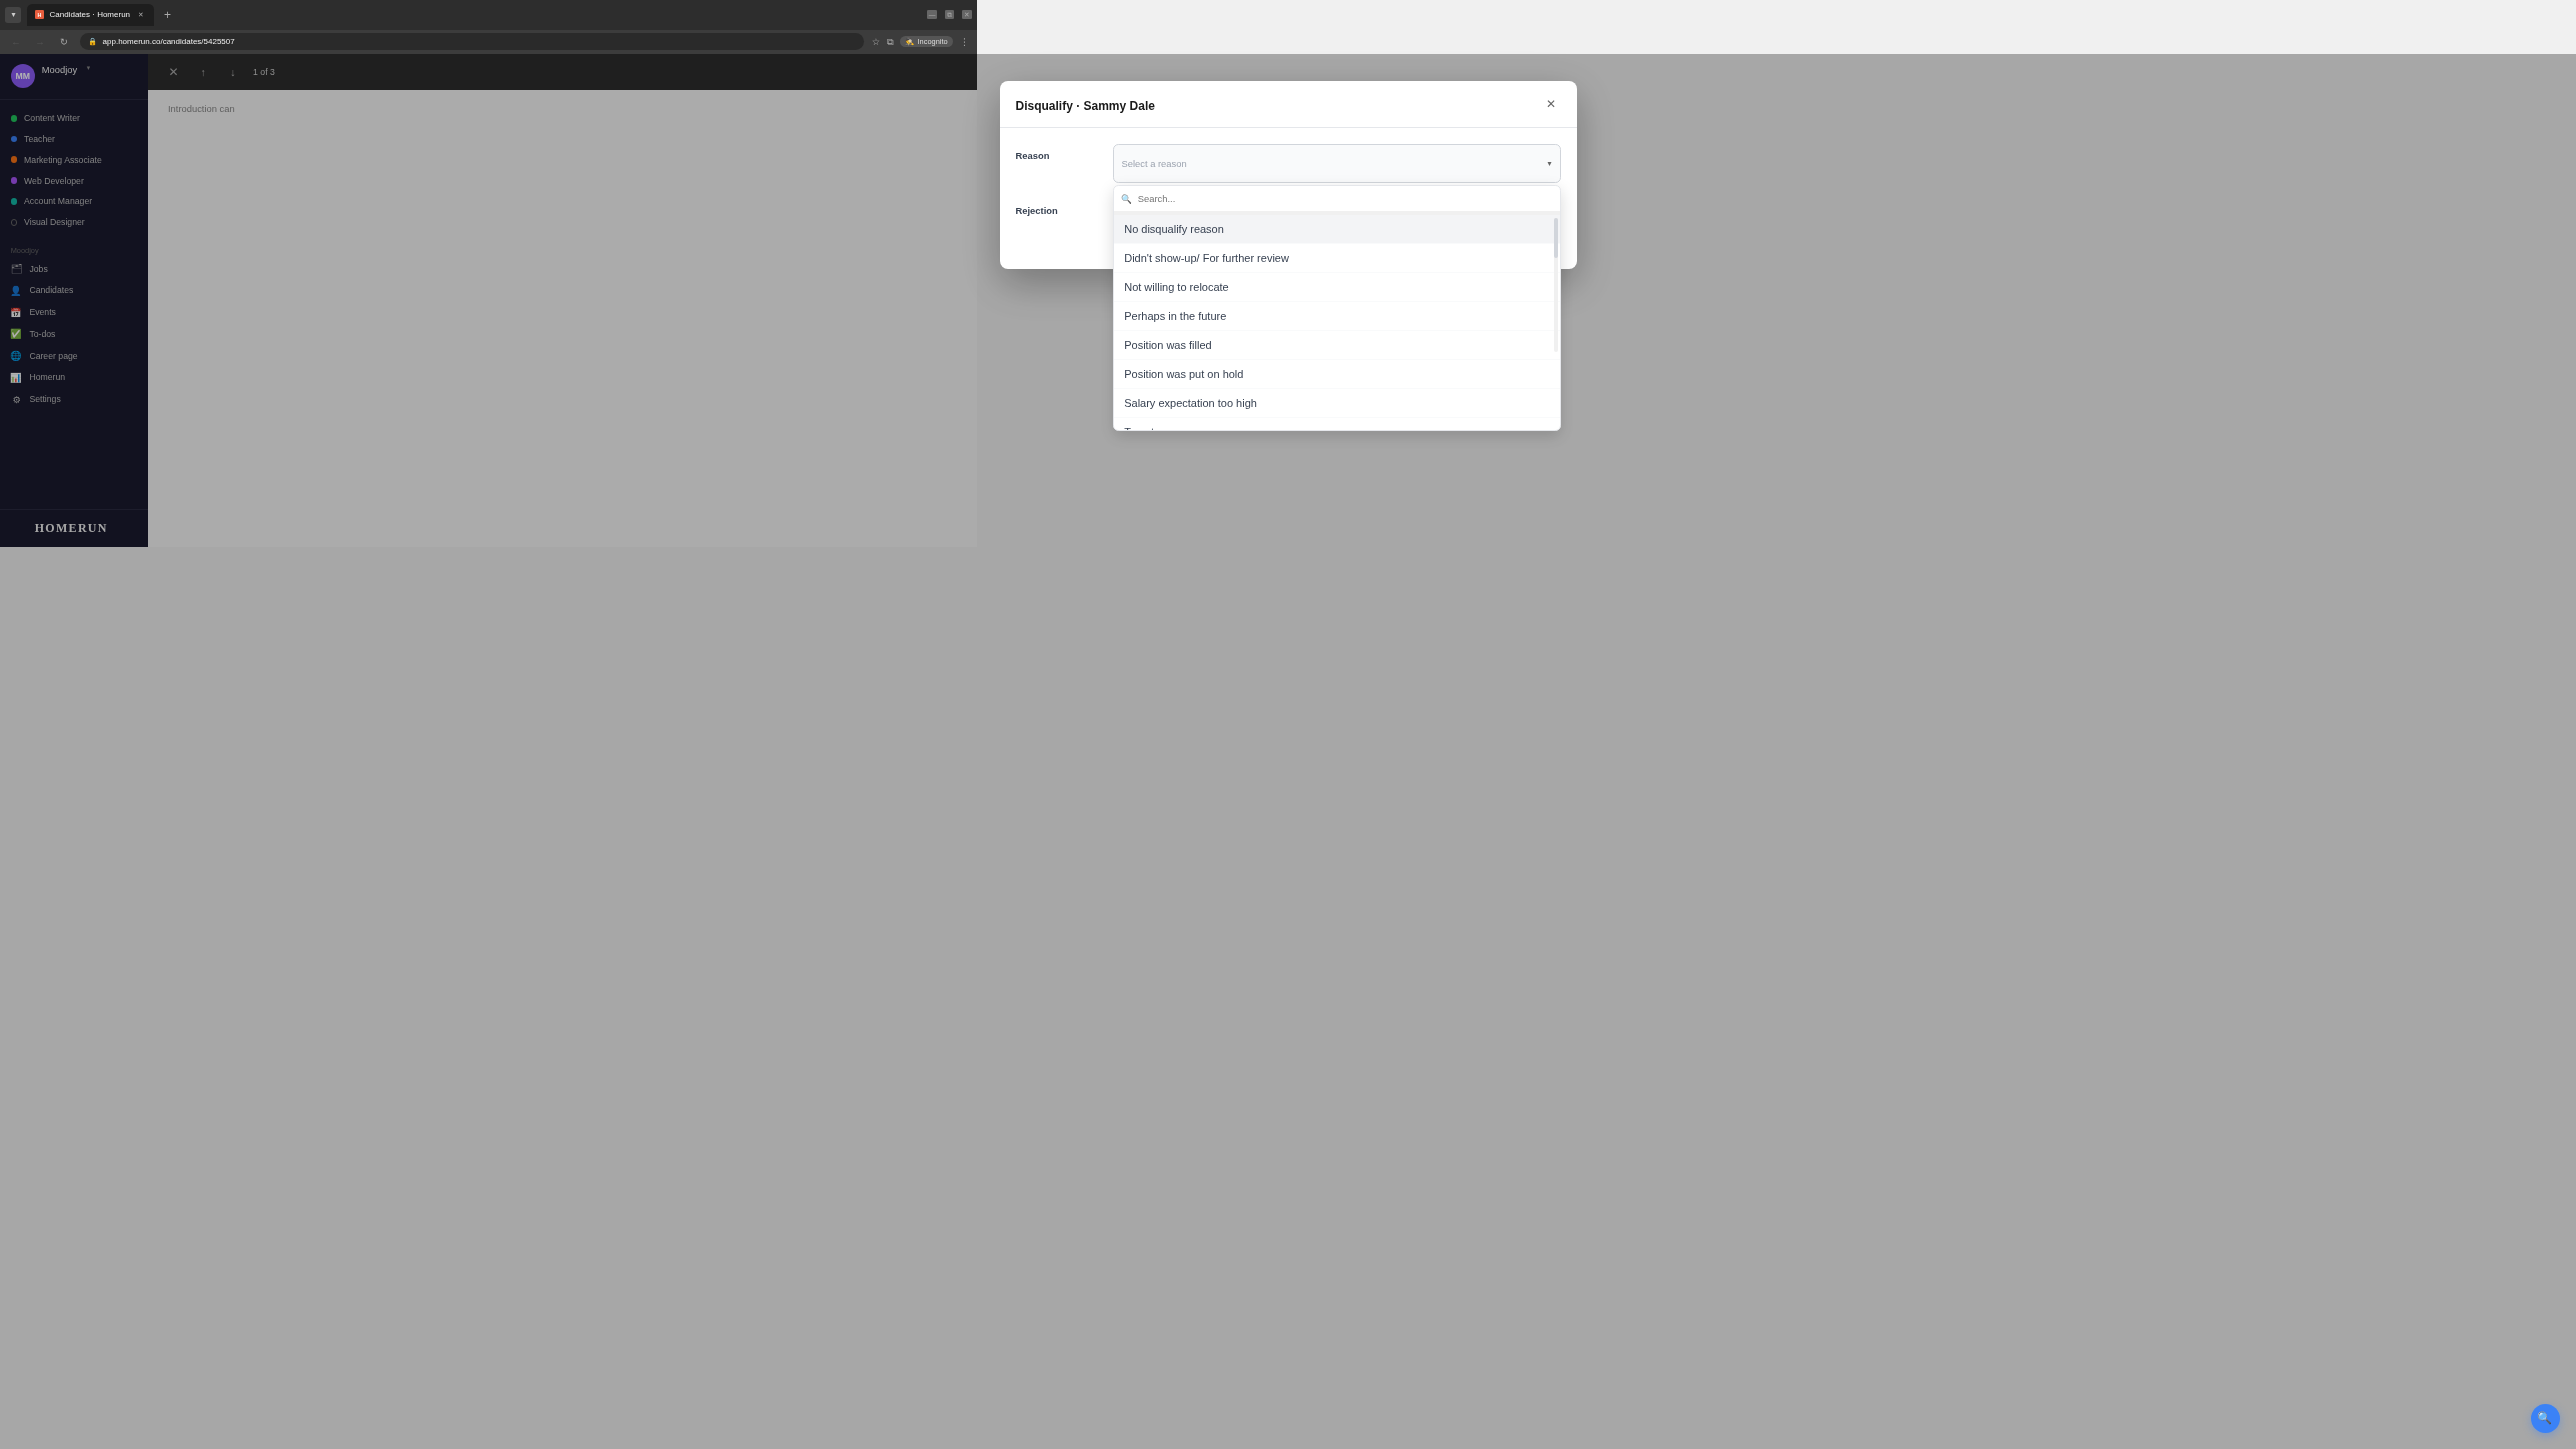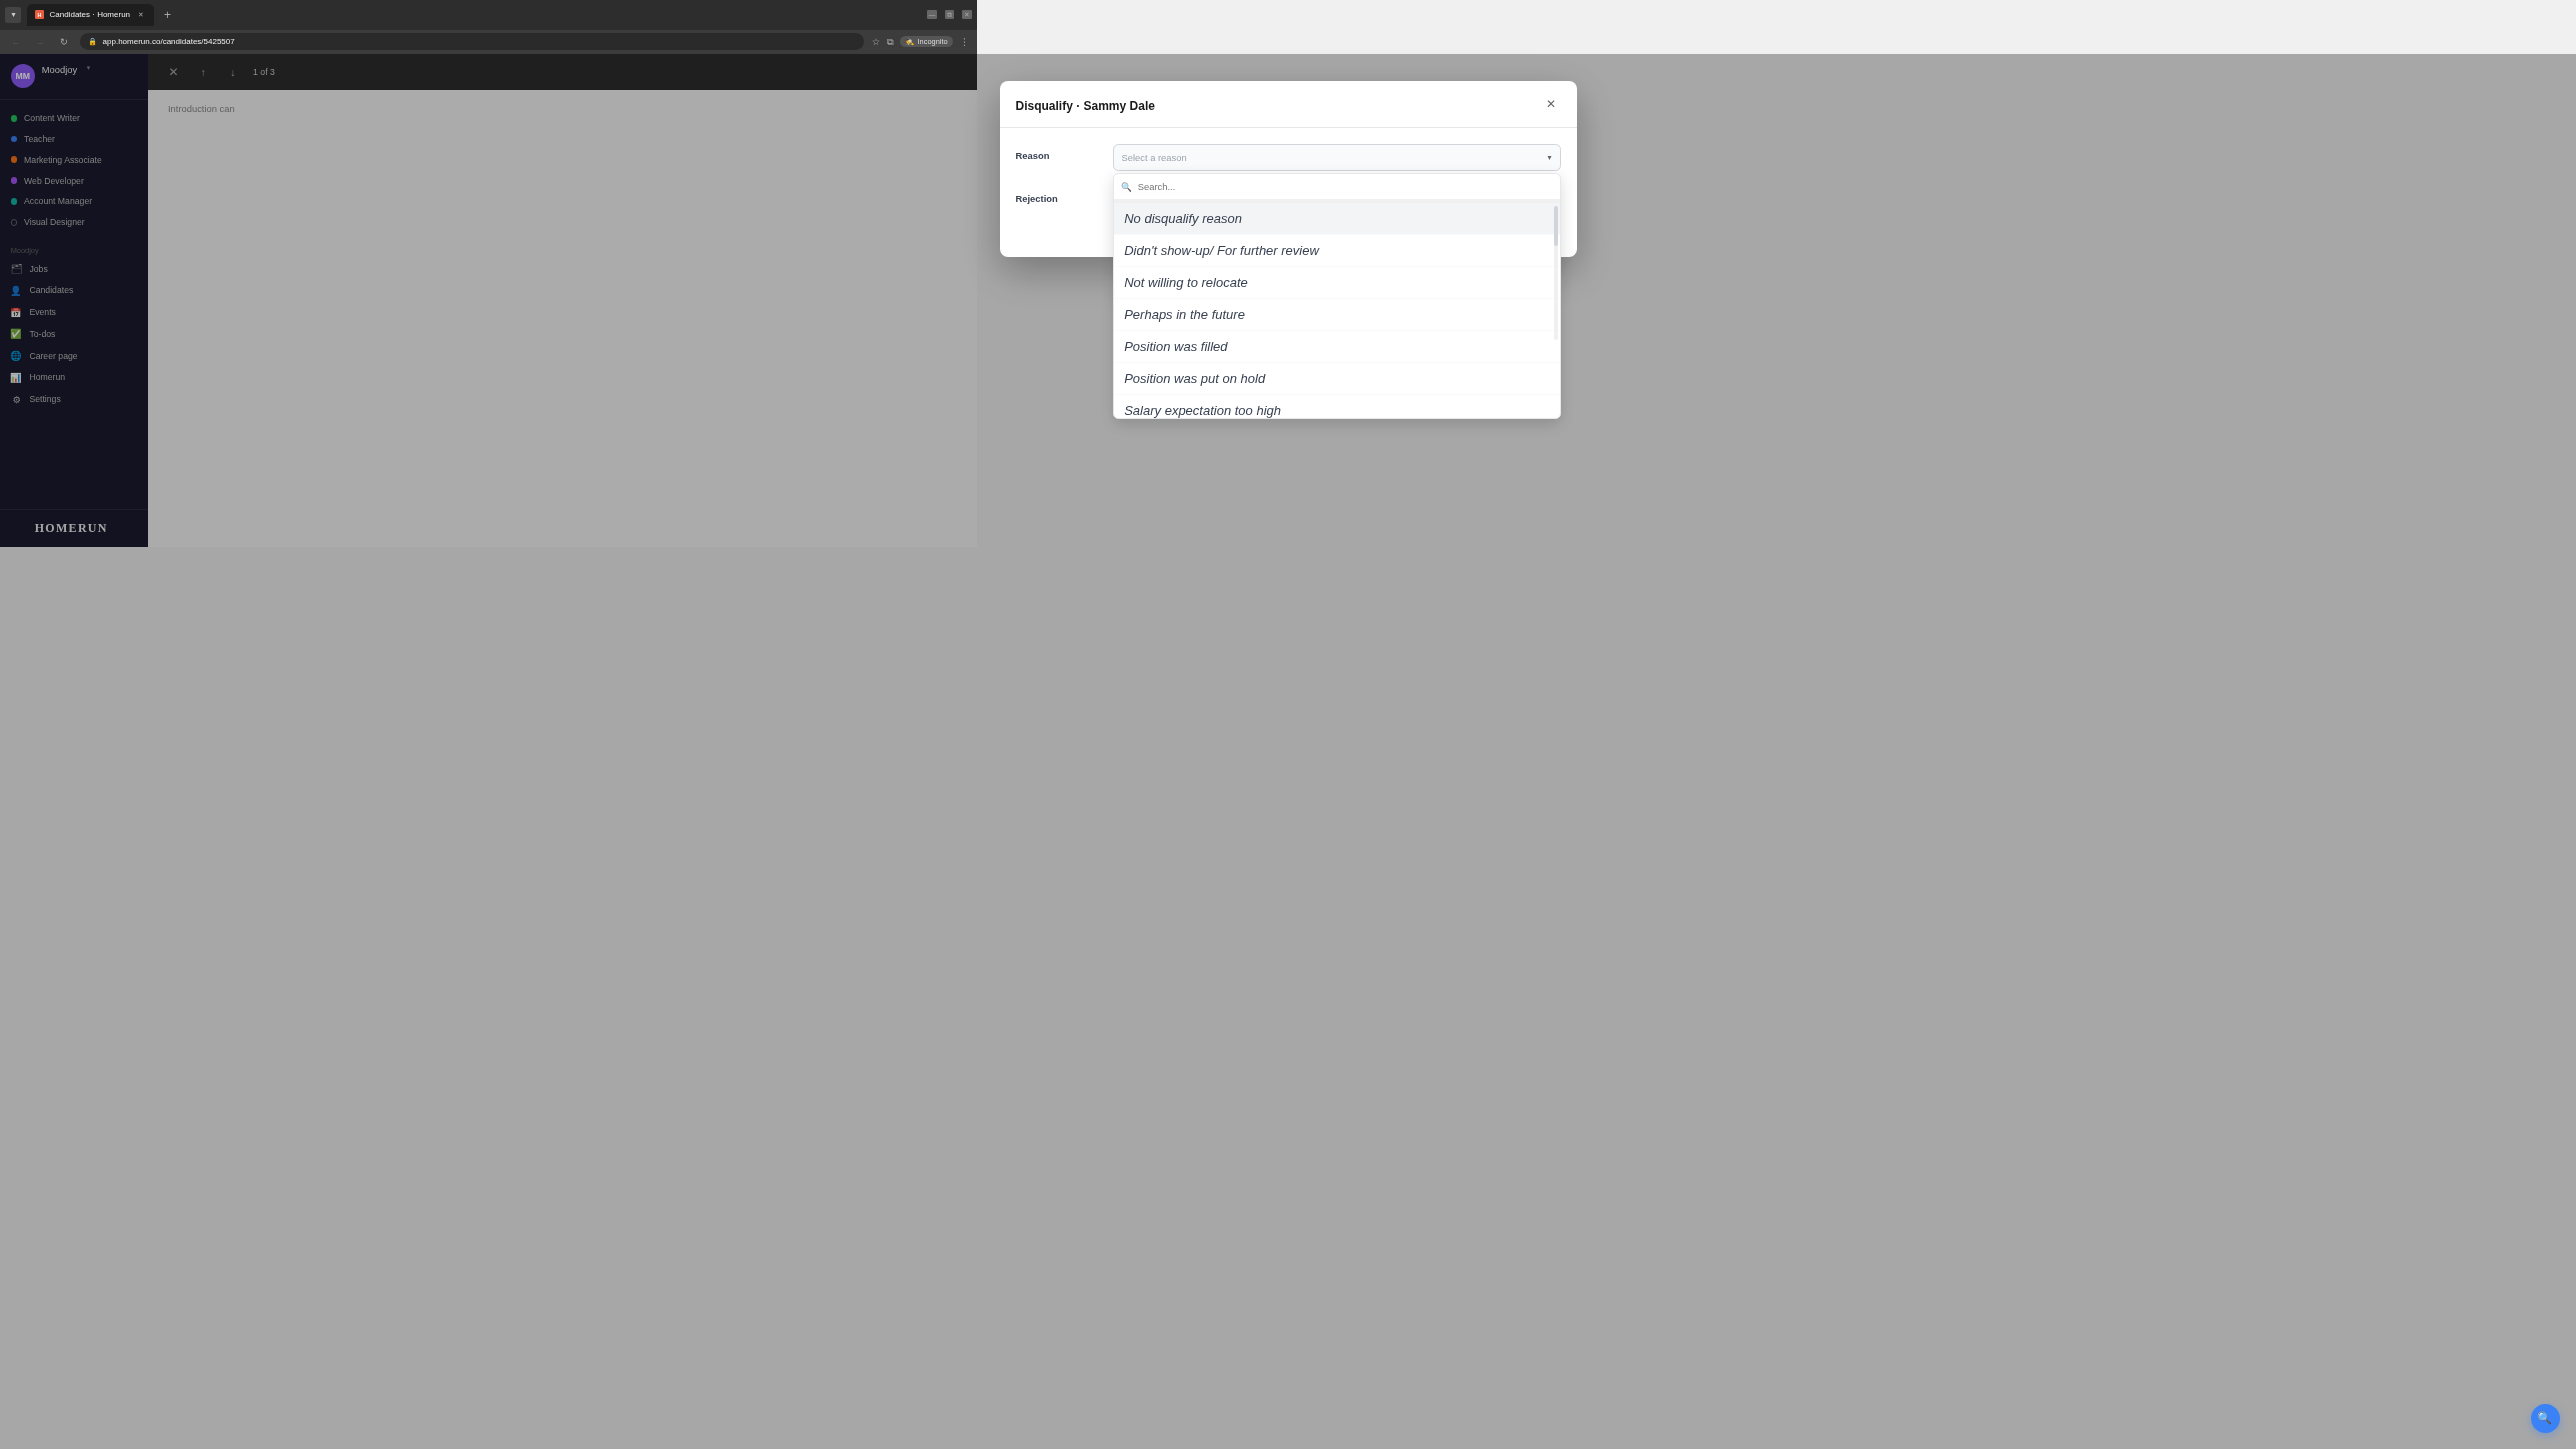--- a/index.html
+++ b/index.html
@@ -422,21 +422,21 @@
       flex-shrink: 0;
     }
 
     .form-field {
       flex: 1;
       position: relative;
     }
 
     .select-trigger {
       width: 100%;
-      height: 27px;
+      height: 39px;
       border: 0.7px solid #d1d5db;
       border-radius: 5.4px;
       background: #f9fafb;
       display: flex;
       align-items: center;
       justify-content: space-between;
       padding: 0 8px;
       cursor: pointer;
       font-size: 9.4px;
       color: #9ca3af;
@@ -489,25 +489,24 @@
     }
 
     .dropdown-scroll-indicator {
       height: 2.7px;
       background: #f0f0f0;
       display: flex;
     }
 
     .dropdown-item {
       padding: 8px 10.7px;
-      font-size: 13px;
+      font-size: 11px;
       color: #374151;
       cursor: pointer;
       border-bottom: 0.7px solid #f9fafb;
-      font-style: italic;
     }
 
     .dropdown-item.highlighted {
       background: #f3f4f6;
     }
 
     .dropdown-scrollbar {
       position: absolute;
       right: 1.3px;
       top: 32px;

